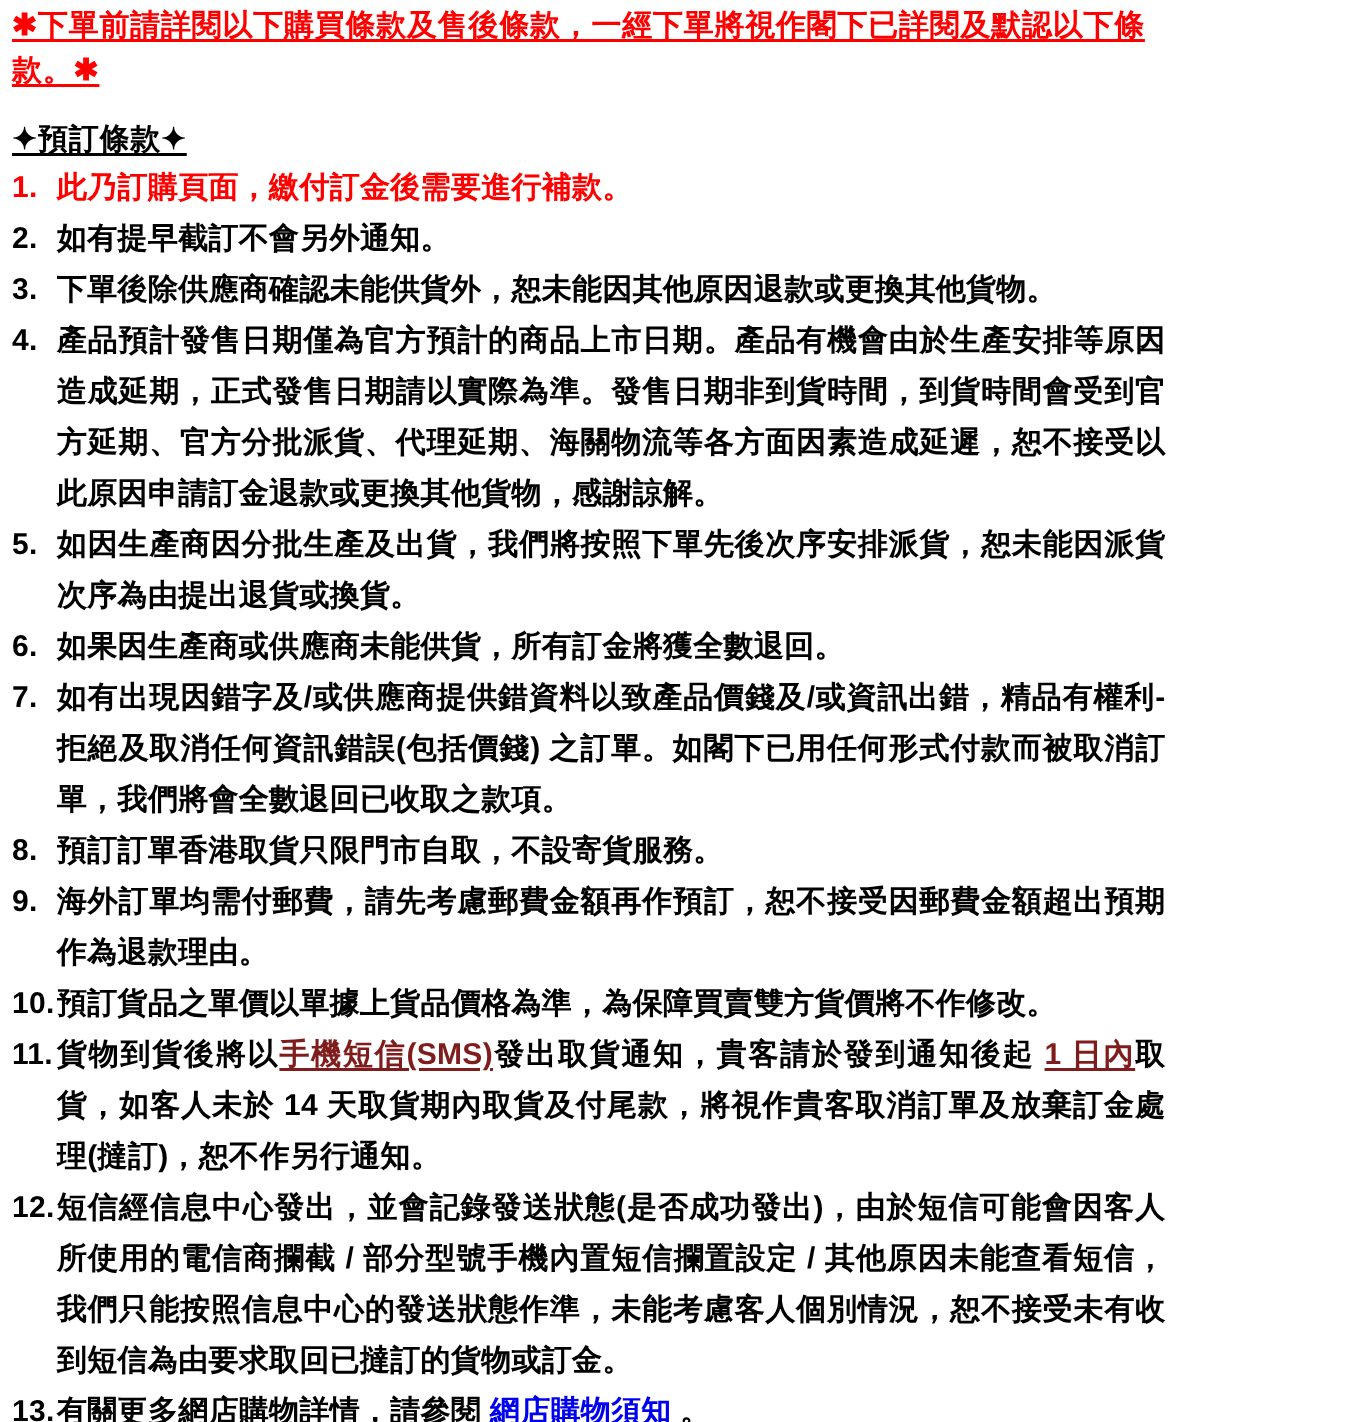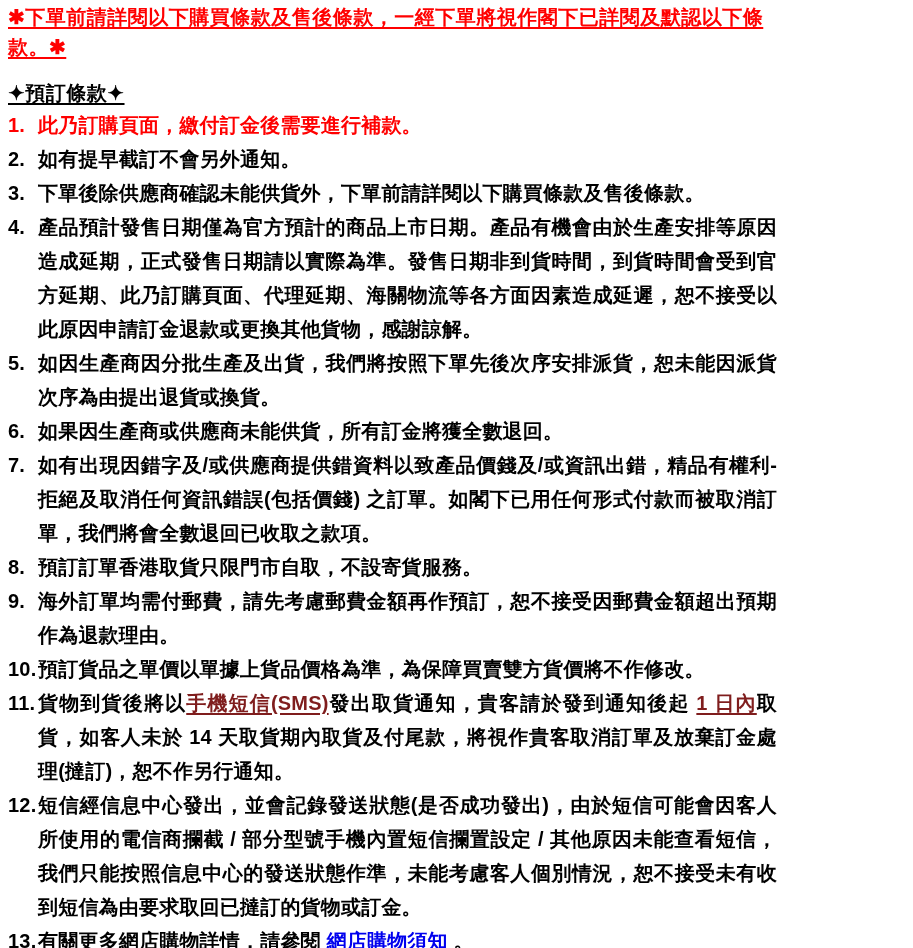--- a/index.html
+++ b/index.html
@@ -98,26 +98,26 @@
       <span>此乃訂購頁面，繳付訂金後需要進行補款。</span>
     </div>
 
     <div class="term">
       <span class="num">2.</span>
       <span>如有提早截訂不會另外通知。</span>
     </div>
 
     <div class="term">
       <span class="num">3.</span>
-      <span>下單後除供應商確認未能供貨外，下單前請詳閱以下購買條款及售後條款。</span>
+      <span>下單後除供應商確認未能供貨外，恕未能因其他原因退款或更換其他貨物。</span>
     </div>
 
     <div class="term">
       <span class="num">4.</span>
-      <span>產品預計發售日期僅為官方預計的商品上市日期。產品有機會由於生產安排等原因造成延期，正式發售日期請以實際為準。發售日期非到貨時間，到貨時間會受到官方延期、此乃訂購頁面、代理延期、海關物流等各方面因素造成延遲，恕不接受以此原因申請訂金退款或更換其他貨物，感謝諒解。</span>
+      <span>產品預計發售日期僅為官方預計的商品上市日期。產品有機會由於生產安排等原因造成延期，正式發售日期請以實際為準。發售日期非到貨時間，到貨時間會受到官方延期、官方分批派貨、代理延期、海關物流等各方面因素造成延遲，恕不接受以此原因申請訂金退款或更換其他貨物，感謝諒解。</span>
     </div>
 
     <div class="term">
       <span class="num">5.</span>
       <span>如因生產商因分批生產及出貨，我們將按照下單先後次序安排派貨，恕未能因派貨次序為由提出退貨或換貨。</span>
     </div>
 
     <div class="term">
       <span class="num">6.</span>
       <span>如果因生產商或供應商未能供貨，所有訂金將獲全數退回。</span>

